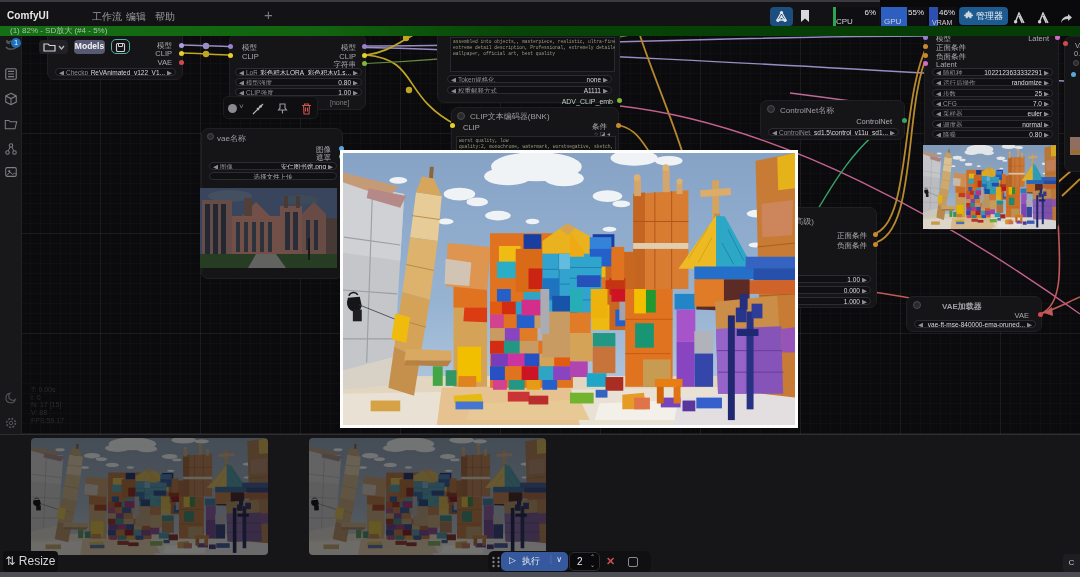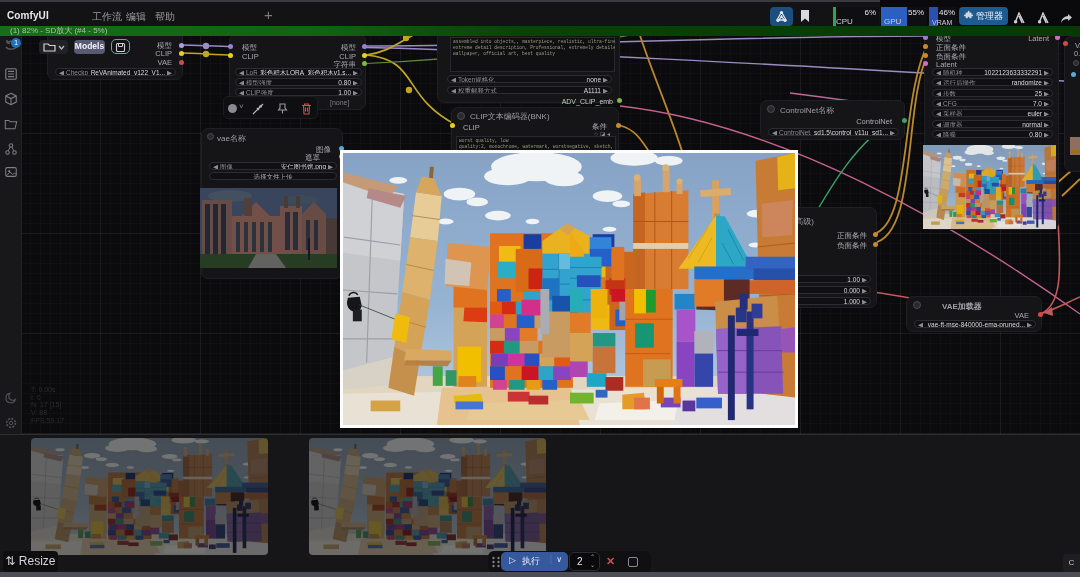--- a/index.html
+++ b/index.html
@@ -199,21 +199,21 @@
         <span class="v">1.00</span>
           <span class="ra">▶</span>
       </div>
       <span style="position:absolute;left:100px;top:64px;font-size:7px;color:#7e7e84;">[none]</span>
     </div>
 
     <div class="node" style="left:201px;top:92px;width:142px;height:151px;">
       <div class="ndot" style="left:5px;top:4px;width:7px;height:7px;"></div>
       <span class="ntitle" style="left:15px;top:4px;">vae名称</span>
       <span class="plabel" style="right:11px;top:16px;">图像</span>
-      <span class="plabel" style="right:22px;top:24px;">遮罩</span>
+      <span class="plabel" style="right:11px;top:24px;">遮罩</span>
       <div class="port" style="right:-2px;top:17px;background:#58a8dc;"></div>
       <div class="port" style="right:-2px;top:25px;background:#5bb87f;"></div>
       <div class="pill" style="left:7px;top:33px;width:128px;">
         <span class="la">◀</span>
           <span style="position:absolute;left:10px;">图像</span>
         <span class="v">安仁图书馆.png</span>
           <span class="ra">▶</span>
       </div>
       <div class="pill" style="left:7px;top:43px;width:128px;text-align:center;">
         <span style="color:#a9a9af;position:relative;left:0;">选择文件上传</span>

